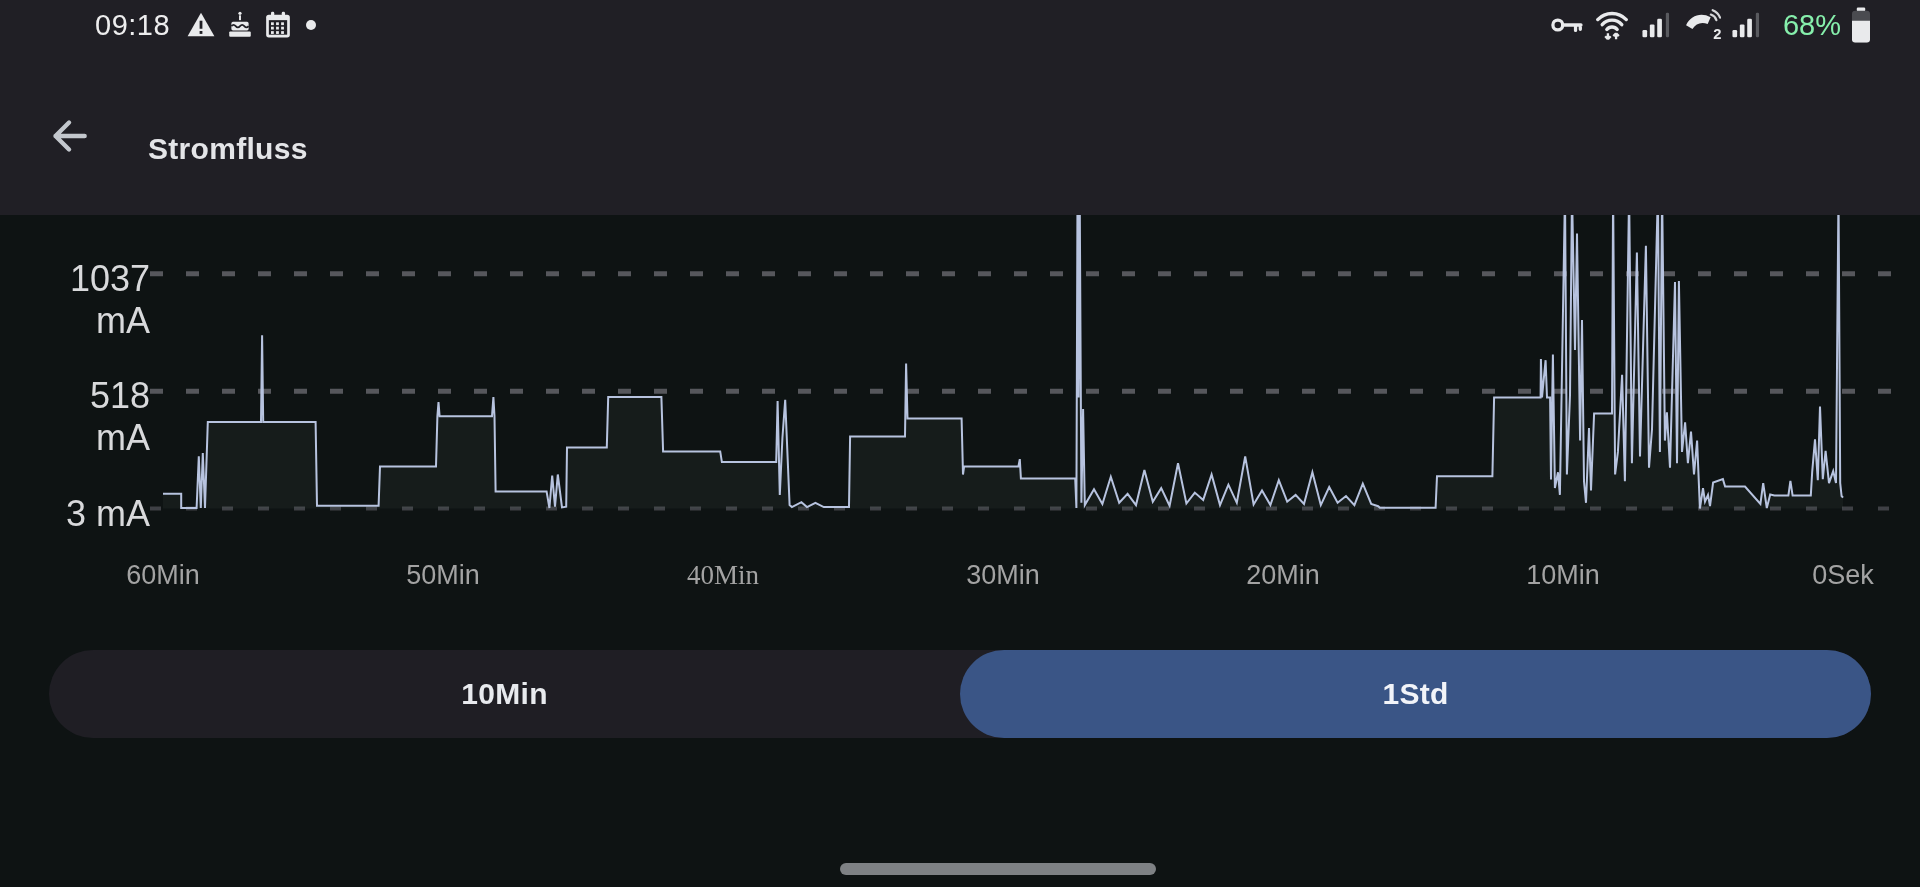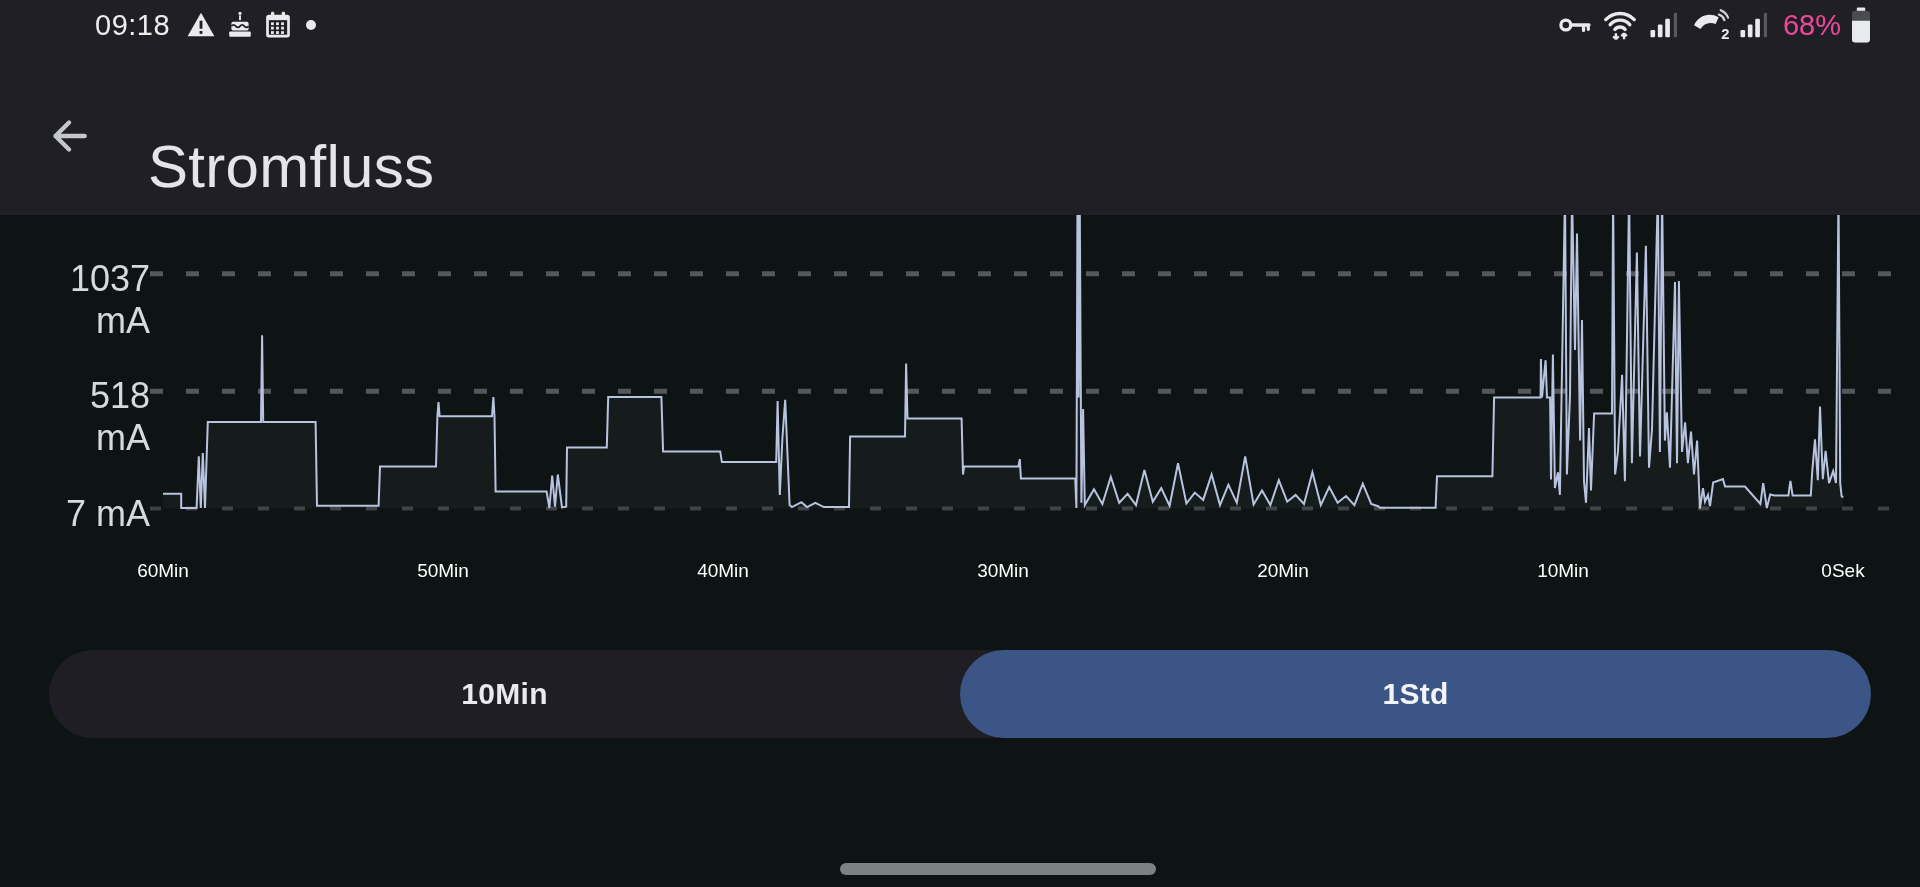--- a/index.html
+++ b/index.html
@@ -8,32 +8,32 @@
     background:#0e1313;
     font-family:"Liberation Sans", sans-serif;
     -webkit-font-smoothing:antialiased;
   }
   
   .topchrome{position:absolute;left:0;top:0;width:1920px;height:215px;background:#201f25;}
   .statusbar{position:absolute;left:0;top:0;width:1920px;height:50px;}
   .sb-left{position:absolute;left:95px;top:0;height:50px;display:flex;align-items:center;gap:10px;}
   .sb-right{position:absolute;right:48px;top:0;height:50px;display:flex;align-items:center;gap:9px;}
   .sb-time{color:#ededee;font-size:29px;font-weight:500;letter-spacing:.5px;margin-right:6px;}
-  .sb-batt-text{color:#ec4899;font-size:29px;font-weight:500;margin-left:4px;}
+  .sb-batt-text{color:#86efac;font-size:29px;font-weight:500;margin-left:12px;}
   .sb-ic{display:flex;align-items:center;justify-content:center;}
   .notif-dot{width:10px;height:10px;border-radius:50%;background:#e9eaec;margin-left:4px;}
   
   .header{position:absolute;left:0;top:50px;width:1920px;height:165px;}
   .back-btn{position:absolute;left:40px;top:58px;width:56px;height:56px;display:flex;align-items:center;justify-content:center;background:none;border:none;cursor:pointer;padding:0;}
-  .page-title{position:absolute;left:148px;top:82px;font-size:60px;font-weight:400;color:#e4e5e8;letter-spacing:.3px;}
+  .page-title{position:absolute;left:148px;top:82px;font-size:30px;font-weight:700;color:#e4e5e8;letter-spacing:.3px;}
   
   .chart-wrap{position:absolute;left:0;top:215px;width:1920px;height:325px;}
   .chart-wrap svg{position:absolute;left:0;top:0;}
   .ylab{position:absolute;width:118px;left:32px;text-align:right;font-size:36px;color:#d8d9db;}
-  .xlab{position:absolute;top:345px;width:170px;margin-left:-85px;text-align:center;font-size:19px;color:#ffffff;}
+  .xlab{position:absolute;top:345px;width:170px;margin-left:-85px;text-align:center;font-size:27px;color:#a3a3a3;}
   
   .range{position:absolute;left:49px;top:650px;width:1822px;height:88px;background:#1f1e24;border-radius:44px;display:flex;align-items:stretch;}
   .range button{flex:1;background:transparent;border:none;border-radius:44px;color:#e8eaee;font-family:"Liberation Sans",sans-serif;font-size:30px;font-weight:700;letter-spacing:.3px;cursor:pointer;}
   .range button.active{background:#3a5586;color:#f2f4f9;}
   
   .navhandle{position:absolute;left:840px;top:863px;width:316px;height:12px;border-radius:6px;background:#7e8184;cursor:grab;}
 </style>
 </head>
 <body>
 
@@ -147,24 +147,24 @@
 <div class="chart-wrap">
   <svg id="chartSvg" width="1920" height="325" viewBox="0 215 1920 325" preserveAspectRatio="none">
       <line x1="150" x2="1914" y1="273.6735521235521" y2="273.6735521235521" stroke="#56575c" stroke-width="5" stroke-dasharray="13 23"></line>
       <line x1="150" x2="1914" y1="391.2" y2="391.2" stroke="#56575c" stroke-width="5" stroke-dasharray="13 23"></line>
       <line x1="150" x2="1914" y1="508.5" y2="508.5" stroke="#3e4045" stroke-width="4" stroke-dasharray="11 25"></line>
       <path d="M163.0,508.5 L163.0,493.8 L181.2,493.8 L181.2,508.0 L196.6,508.0 L198.8,456.4 L200.8,508.0 L202.8,453.0 L205.0,508.0 L207.8,422.0 L261.0,422.0 L262.1,335.3 L263.2,422.0 L315.6,422.0 L317.0,505.8 L378.6,505.8 L380.0,466.4 L436.0,466.4 L437.4,416.3 L438.5,402.1 L439.6,416.3 L492.0,416.3 L493.4,397.1 L494.5,416.3 L495.6,491.5 L546.6,491.5 L549.4,508.0 L552.2,475.7 L555.0,506.7 L557.8,474.5 L562.0,507.4 L566.2,506.7 L567.0,447.4 L606.8,447.4 L608.2,397.1 L661.4,397.1 L663.1,451.4 L720.2,451.4 L721.9,462.1 L776.2,462.1 L777.6,400.9 L779.8,494.9 L782.4,438.3 L785.2,399.8 L789.6,505.1 L791.9,507.1 L801.4,502.2 L807.0,507.1 L815.4,502.8 L823.8,507.1 L849.0,507.1 L850.1,436.5 L905.0,436.5 L906.1,363.6 L907.5,418.4 L961.6,418.4 L963.0,474.5 L964.1,466.4 L1018.4,466.4 L1019.8,459.1 L1020.9,478.4 L1075.2,478.4 L1076.4,508.0 L1077.5,191.5 L1078.6,397.5 L1079.7,191.5 L1081.4,502.8 L1083.1,408.9 L1084.8,505.1 L1094.0,489.3 L1102.4,504.0 L1110.8,476.8 L1119.2,502.8 L1127.6,493.8 L1136.0,505.1 L1144.4,470.0 L1152.8,501.7 L1161.2,488.1 L1169.6,505.8 L1178.0,463.2 L1186.4,503.5 L1194.8,492.6 L1203.2,499.9 L1211.6,474.5 L1220.0,505.1 L1228.4,484.7 L1236.8,502.8 L1245.2,456.4 L1253.6,504.4 L1262.0,490.4 L1270.4,505.1 L1278.8,480.2 L1287.2,501.7 L1295.6,494.9 L1304.0,504.0 L1312.4,472.3 L1320.8,505.1 L1329.2,487.0 L1337.6,502.8 L1346.0,496.0 L1354.4,505.1 L1362.8,483.6 L1371.2,504.0 L1378.2,506.2 L1379.9,507.8 L1435.6,507.8 L1437.0,476.3 L1492.4,476.3 L1494.1,397.5 L1540.6,397.5 L1540.9,359.0 L1542.0,397.5 L1545.6,360.2 L1547.0,397.5 L1550.1,397.5 L1551.0,479.5 L1552.9,354.5 L1554.9,488.1 L1558.0,472.3 L1559.9,494.9 L1565.0,191.5 L1566.9,474.5 L1570.0,395.3 L1572.0,191.5 L1575.0,350.0 L1577.0,233.4 L1580.1,440.6 L1582.0,319.9 L1584.0,481.3 L1586.0,502.8 L1589.0,428.1 L1591.0,490.4 L1594.1,413.4 L1612.0,413.4 L1613.1,191.5 L1615.1,474.5 L1617.9,451.9 L1622.1,374.9 L1624.9,481.3 L1629.1,191.5 L1631.9,463.2 L1636.9,252.6 L1640.0,456.4 L1645.9,245.8 L1649.0,467.7 L1652.0,429.2 L1657.9,191.5 L1659.9,451.9 L1662.1,191.5 L1664.9,440.6 L1666.9,412.3 L1670.0,467.7 L1675.0,282.1 L1677.0,463.2 L1678.9,280.9 L1682.0,451.9 L1685.1,422.4 L1687.9,463.2 L1691.0,431.5 L1694.0,474.5 L1697.1,440.6 L1699.9,508.5 L1703.0,488.1 L1705.0,501.7 L1708.0,494.9 L1710.0,506.2 L1713.1,482.5 L1722.9,479.1 L1725.1,486.5 L1745.0,486.5 L1760.4,504.0 L1763.2,483.1 L1766.8,508.0 L1770.2,494.5 L1774.4,495.4 L1788.4,495.4 L1790.4,480.9 L1792.6,495.4 L1810.8,495.4 L1812.2,471.8 L1815.0,439.4 L1817.8,480.2 L1820.0,406.6 L1822.8,479.1 L1825.6,450.8 L1829.0,483.1 L1833.2,471.1 L1836.0,483.1 L1838.5,191.5 L1840.2,483.1 L1841.6,496.0 L1843.0,497.6 L1843.0,508.5 Z" fill="rgba(150,195,175,0.06)" stroke="none"></path>
       <path d="M163.0,493.8 L181.2,493.8 L181.2,508.0 L196.6,508.0 L198.8,456.4 L200.8,508.0 L202.8,453.0 L205.0,508.0 L207.8,422.0 L261.0,422.0 L262.1,335.3 L263.2,422.0 L315.6,422.0 L317.0,505.8 L378.6,505.8 L380.0,466.4 L436.0,466.4 L437.4,416.3 L438.5,402.1 L439.6,416.3 L492.0,416.3 L493.4,397.1 L494.5,416.3 L495.6,491.5 L546.6,491.5 L549.4,508.0 L552.2,475.7 L555.0,506.7 L557.8,474.5 L562.0,507.4 L566.2,506.7 L567.0,447.4 L606.8,447.4 L608.2,397.1 L661.4,397.1 L663.1,451.4 L720.2,451.4 L721.9,462.1 L776.2,462.1 L777.6,400.9 L779.8,494.9 L782.4,438.3 L785.2,399.8 L789.6,505.1 L791.9,507.1 L801.4,502.2 L807.0,507.1 L815.4,502.8 L823.8,507.1 L849.0,507.1 L850.1,436.5 L905.0,436.5 L906.1,363.6 L907.5,418.4 L961.6,418.4 L963.0,474.5 L964.1,466.4 L1018.4,466.4 L1019.8,459.1 L1020.9,478.4 L1075.2,478.4 L1076.4,508.0 L1077.5,191.5 L1078.6,397.5 L1079.7,191.5 L1081.4,502.8 L1083.1,408.9 L1084.8,505.1 L1094.0,489.3 L1102.4,504.0 L1110.8,476.8 L1119.2,502.8 L1127.6,493.8 L1136.0,505.1 L1144.4,470.0 L1152.8,501.7 L1161.2,488.1 L1169.6,505.8 L1178.0,463.2 L1186.4,503.5 L1194.8,492.6 L1203.2,499.9 L1211.6,474.5 L1220.0,505.1 L1228.4,484.7 L1236.8,502.8 L1245.2,456.4 L1253.6,504.4 L1262.0,490.4 L1270.4,505.1 L1278.8,480.2 L1287.2,501.7 L1295.6,494.9 L1304.0,504.0 L1312.4,472.3 L1320.8,505.1 L1329.2,487.0 L1337.6,502.8 L1346.0,496.0 L1354.4,505.1 L1362.8,483.6 L1371.2,504.0 L1378.2,506.2 L1379.9,507.8 L1435.6,507.8 L1437.0,476.3 L1492.4,476.3 L1494.1,397.5 L1540.6,397.5 L1540.9,359.0 L1542.0,397.5 L1545.6,360.2 L1547.0,397.5 L1550.1,397.5 L1551.0,479.5 L1552.9,354.5 L1554.9,488.1 L1558.0,472.3 L1559.9,494.9 L1565.0,191.5 L1566.9,474.5 L1570.0,395.3 L1572.0,191.5 L1575.0,350.0 L1577.0,233.4 L1580.1,440.6 L1582.0,319.9 L1584.0,481.3 L1586.0,502.8 L1589.0,428.1 L1591.0,490.4 L1594.1,413.4 L1612.0,413.4 L1613.1,191.5 L1615.1,474.5 L1617.9,451.9 L1622.1,374.9 L1624.9,481.3 L1629.1,191.5 L1631.9,463.2 L1636.9,252.6 L1640.0,456.4 L1645.9,245.8 L1649.0,467.7 L1652.0,429.2 L1657.9,191.5 L1659.9,451.9 L1662.1,191.5 L1664.9,440.6 L1666.9,412.3 L1670.0,467.7 L1675.0,282.1 L1677.0,463.2 L1678.9,280.9 L1682.0,451.9 L1685.1,422.4 L1687.9,463.2 L1691.0,431.5 L1694.0,474.5 L1697.1,440.6 L1699.9,508.5 L1703.0,488.1 L1705.0,501.7 L1708.0,494.9 L1710.0,506.2 L1713.1,482.5 L1722.9,479.1 L1725.1,486.5 L1745.0,486.5 L1760.4,504.0 L1763.2,483.1 L1766.8,508.0 L1770.2,494.5 L1774.4,495.4 L1788.4,495.4 L1790.4,480.9 L1792.6,495.4 L1810.8,495.4 L1812.2,471.8 L1815.0,439.4 L1817.8,480.2 L1820.0,406.6 L1822.8,479.1 L1825.6,450.8 L1829.0,483.1 L1833.2,471.1 L1836.0,483.1 L1838.5,191.5 L1840.2,483.1 L1841.6,496.0 L1843.0,497.6" fill="none" stroke="#b7c3df" stroke-width="2"></path>
     </svg>
   <span class="ylab" style="top: 42.6736px;">1037 mA</span>
   <span class="ylab" style="top: 160.2px;">518 mA</span>
-  <span class="ylab" style="top: 277.5px;">7 mA</span>
+  <span class="ylab" style="top: 277.5px;">3 mA</span>
   <span class="xlab" style="left: 163px;">60Min</span>
   <span class="xlab" style="left: 443px;">50Min</span>
-  <span class="xlab" style="left: 723px;">40Min</span>
+  <span class="xlab" style="left: 723px; font-family: Liberation Serif, serif;">40Min</span>
   <span class="xlab" style="left: 1003px;">30Min</span>
   <span class="xlab" style="left: 1283px;">20Min</span>
   <span class="xlab" style="left: 1563px;">10Min</span>
   <span class="xlab" style="left: 1843px;">0Sek</span>
 </div>
 
 <div class="range">
   <button>10Min</button>
   <button class="active">1Std</button>
 </div>

